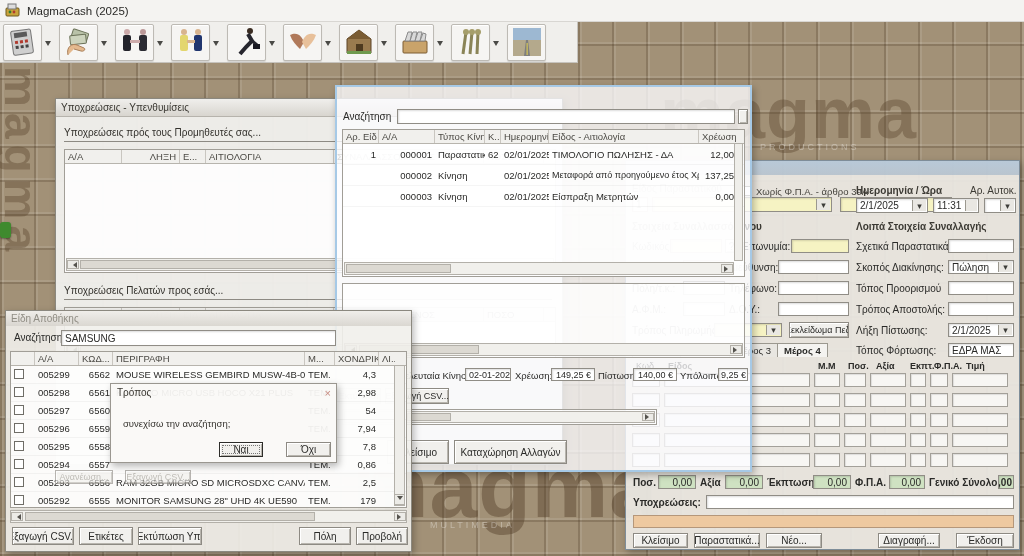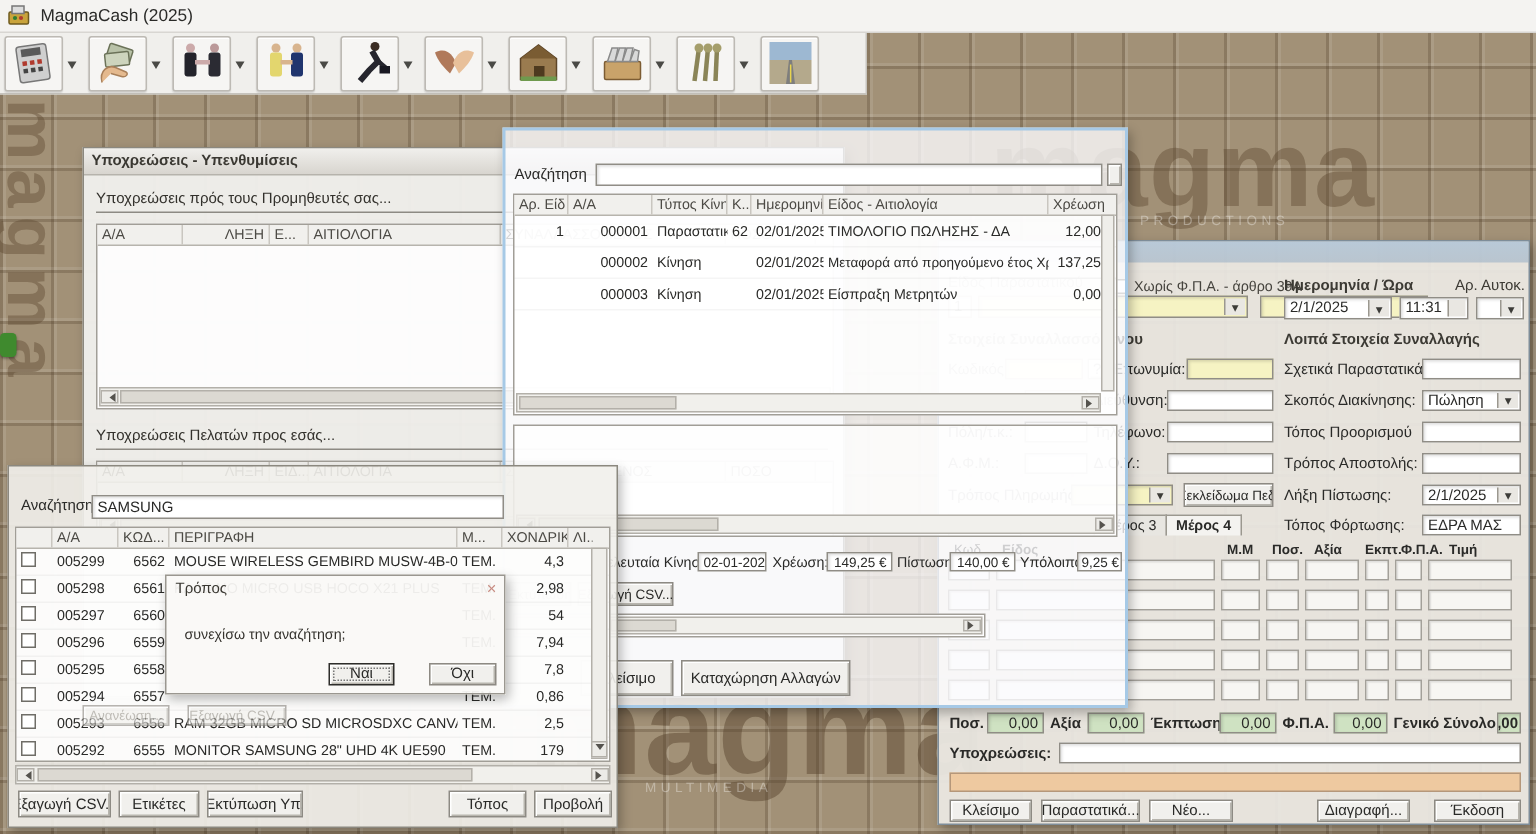--- a/index.html
+++ b/index.html
@@ -199,21 +199,21 @@
             <rect x="1" y="1" width="28" height="12" fill="#9db8d2"></rect>
             <rect x="1" y="13" width="28" height="16" fill="#b4a98c"></rect>
             <polygon points="12,29 18,29 16,13 14,13" fill="#7e7e7e"></polygon>
             <rect x="14.6" y="16" width="1" height="12" fill="#e8d44e"></rect>
           </svg>
         </div>
       </div>
   </div>
 
   <div class="w" id="obl" style="left:55px;top:98px;width:508px;height:367px;background:rgba(240,238,235,.97);z-index:10">
-    <div class="tb" style="height:18px;background:linear-gradient(#f0efec,#d8d5cf);border-bottom:1px solid #b6b3ac;font-weight:bold;color:#3a3832">
+    <div class="tb" style="height:18px;background:linear-gradient(#f0efec,#d8d5cf);border-bottom:1px solid #b6b3ac;font-weight:normal;color:#3a3832">
         <span>Υποχρεώσεις - Υπενθυμίσεις</span>
       </div>
     <div class="lb" style="left:8px;top:28px;right:10px;border-bottom:1px solid #8d8a83;padding-bottom:3px;color:#33312c">Υποχρεώσεις πρός τους Προμηθευτές σας...</div>
     <div class="list" style="left:8px;top:50px;width:492px;height:124px">
       <div class="thead">
         <div class="c" style="width:57px">Α/Α</div>
         <div class="c num" style="width:58px">ΛΗΞΗ</div>
         <div class="c" style="width:26px">Ε...</div>
         <div class="c" style="width:128px">ΑΙΤΙΟΛΟΓΙΑ</div>
         <div class="c" style="width:150px">ΣΥΝΑΛΛΑΣΣΟΜΕΝΟΣ</div>
@@ -462,20 +462,23 @@
           <span class="sar" style="right:0">
             <span class="tri-r"></span>
           </span>
         </div>
     </div>
     <div class="b" style="left:50px;top:353px;width:62px;height:24px">Κλείσιμο</div>
     <div class="b" style="left:117px;top:353px;width:113px;height:24px">Καταχώρηση Αλλαγών</div>
   </div>
 
   <div class="w" id="wh" style="left:5px;top:310px;width:407px;height:242px;background:rgba(241,239,235,.9);z-index:40">
+    <div class="tb" style="height:15px;background:linear-gradient(rgba(240,238,234,.92),rgba(216,213,207,.92));color:#908d84">
+        <span>Είδη Αποθήκης</span>
+      </div>
     <div class="lb" style="left:8px;top:21px">Αναζήτηση:</div>
     <div class="i" style="left:55px;top:19px;width:275px;height:16px">SAMSUNG</div>
     <div class="list" style="left:4px;top:40px;width:397px;height:157px;background:rgba(255,255,255,.84)">
       <div class="thead">
         <div class="c" style="width:24px"></div>
         <div class="c" style="width:44px">Α/Α</div>
         <div class="c" style="width:34px">ΚΩΔ...</div>
         <div class="c" style="width:192px">ΠΕΡΙΓΡΑΦΗ</div>
         <div class="c" style="width:30px">Μ...</div>
         <div class="c" style="width:44px">ΧΟΝΔΡΙΚ...</div>
@@ -558,21 +561,21 @@
           <span class="tri-l"></span>
         </span>
         <span class="thumb" style="left:14px;width:290px"></span>
         <span class="sar" style="right:0">
           <span class="tri-r"></span>
         </span>
       </div>
     <div class="b" style="left:6px;top:216px;width:62px;height:18px">Εξαγωγή CSV...</div>
     <div class="b" style="left:73px;top:216px;width:54px;height:18px">Ετικέτες</div>
     <div class="b" style="left:132px;top:216px;width:64px;height:18px">Εκτύπωση Υπ.</div>
-    <div class="b" style="left:293px;top:216px;width:52px;height:18px">Τόπος</div>
+    <div class="b" style="left:293px;top:216px;width:52px;height:18px">Πόλη</div>
     <div class="b" style="left:350px;top:216px;width:52px;height:18px">Προβολή</div>
   </div>
 
   <div class="w" id="qd" style="left:110px;top:383px;width:227px;height:80px;background:rgba(250,249,247,.94);z-index:50;border-color:#9a9790">
     <div class="lb" style="left:6px;top:3px;color:#3a3832">Τρόπος</div>
     <span class="qx"></span>
     <div class="lb" style="left:12px;top:34px;font-size:9.5px;color:#35332e">συνεχίσω την αναζήτηση;</div>
     <div class="b" style="left:108px;top:58px;width:44px;height:15px;border:1px solid #2d2d2a;outline:1px dotted #777;outline-offset:-4px">Ναι</div>
     <div class="b" style="left:175px;top:58px;width:45px;height:15px">Όχι</div>
   </div>

